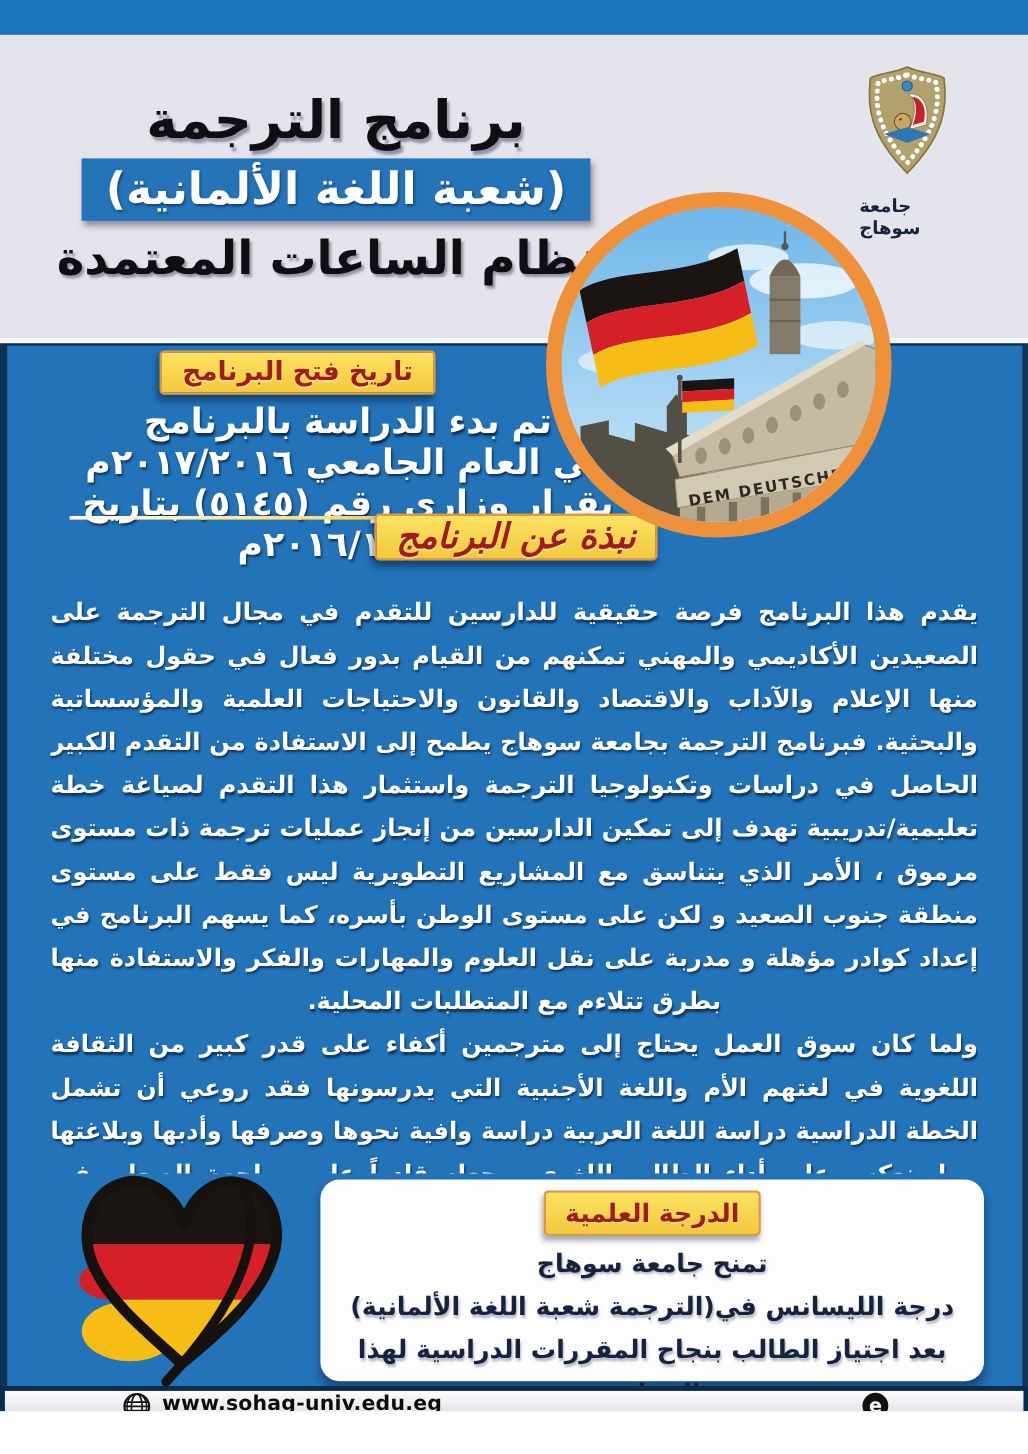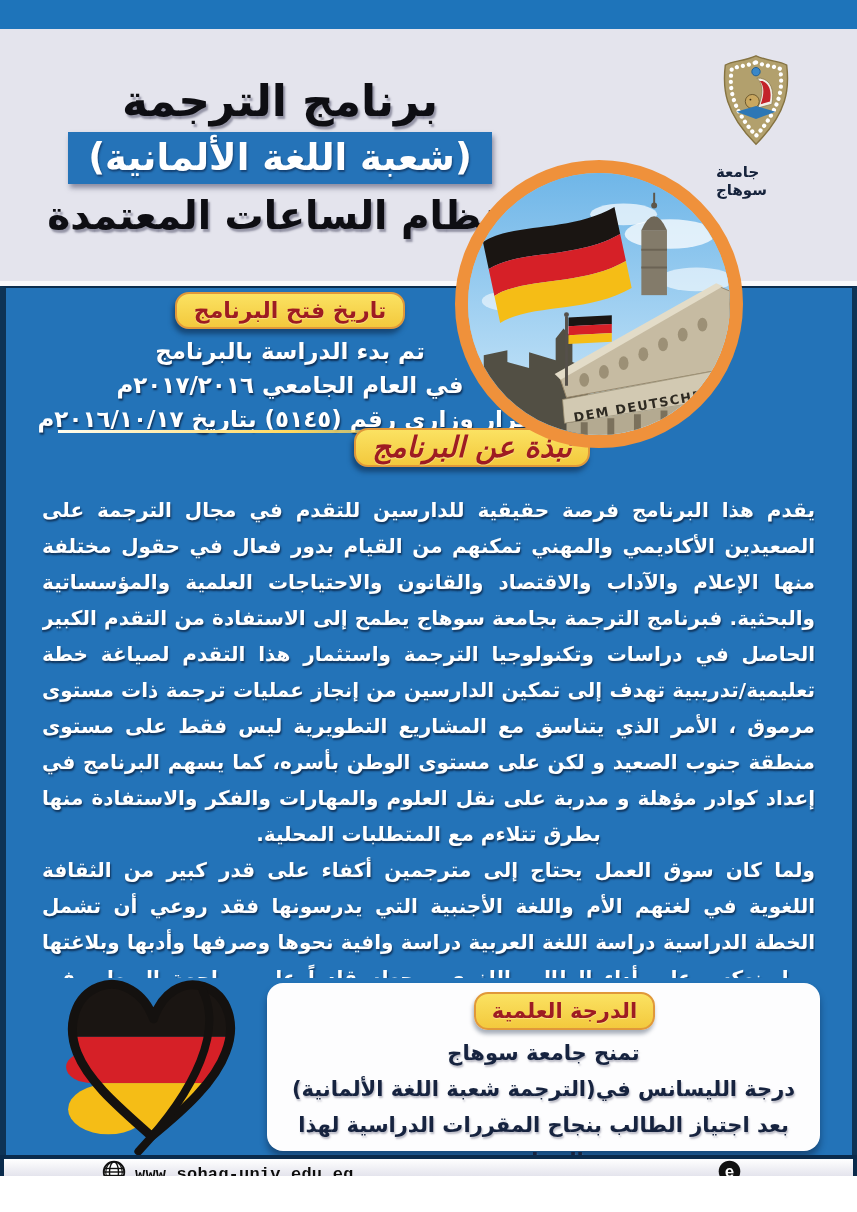--- a/index.html
+++ b/index.html
@@ -37,34 +37,33 @@
   
   .photo-circle{
     position:absolute;top:160px;left:455px;width:288px;height:288px;border-radius:50%;
     border:13px solid #ef913b;box-sizing:border-box;overflow:hidden;background:#8ec9ee;z-index:5;
   }
   .photo-circle svg{display:block;width:262px;height:262px;}
   
   .badge{
     position:absolute;z-index:4;box-sizing:border-box;text-align:center;
     background:linear-gradient(#fbe262,#f3c93d);
-    border:2px solid #e0983a;border-radius:14px;
+    border:2px solid #e0983a;border-radius:4px;
     color:#9e1c22;font-weight:bold;direction:rtl;
     box-shadow:-2px 5px 5px rgba(8,30,58,.5);
     text-shadow:0 1px 1px rgba(255,240,180,.6);
-    margin-left:42px;
   }
   .badge-opening{top:292px;left:133px;width:230px;height:37px;font-size:22px;line-height:33px;}
   .badge-about{top:428px;left:312px;width:236px;height:39px;font-size:29px;line-height:35px;font-style:italic;}
   .badge-degree{position:static;display:inline-block;width:auto;padding:2px 16px;font-size:21px;line-height:30px;box-shadow:-1px 4px 4px rgba(8,30,58,.35);}
   
   .date-block{
     position:absolute;top:334px;left:30px;width:520px;z-index:3;
     direction:rtl;text-align:center;color:#ffffff;font-weight:bold;
-    font-size:23px;line-height:34px;
+    font-size:29px;line-height:34px;
     text-shadow:1px 2px 2px rgba(8,28,58,.8);
   }
   .divider{
     position:absolute;top:430px;left:58px;width:516px;height:3px;z-index:3;
     background:linear-gradient(to right,#fffdf0,#ffd95e 45%,rgba(255,217,94,0) 94%);
   }
   
   .about-text{
     position:absolute;top:492px;left:42px;width:773px;height:486px;overflow:hidden;z-index:3;
     direction:rtl;text-align:justify;color:#ffffff;font-weight:bold;
@@ -86,21 +85,21 @@
   .degree-line.first{margin-top:5px;}
   
   .footer-bar{
     position:absolute;top:1155px;left:0;width:857px;height:33px;z-index:6;box-sizing:border-box;
     background:linear-gradient(#ffffff,#d7d7e4);
     border-top:4px solid #0a2b4c;border-bottom:4px solid #0a2b4c;
     border-left:4px solid #0a2b4c;border-right:4px solid #0a2b4c;
     display:flex;align-items:center;justify-content:space-between;
     padding:0 112px 0 98px;direction:ltr;
   }
-  .footer-item{display:flex;align-items:flex-end;gap:9px;font-family:Liberation Mono, monospace;}
+  .footer-item{display:flex;align-items:flex-start;gap:9px;}
   .footer-text{font-size:17px;font-weight:bold;color:#0d0d0d;letter-spacing:.2px;text-shadow:0 1px 0 rgba(255,255,255,.8);}
   .bottom-strip{position:absolute;top:1188px;left:0;width:857px;height:24px;background:#2474b9;box-sizing:border-box;border-left:4px solid #0a2b4c;border-right:4px solid #0a2b4c;z-index:5;}
 </style>
 </head>
 <body>
 
 <div class="page">
 
   <div class="top-bar"></div>
   <div class="header"></div>

